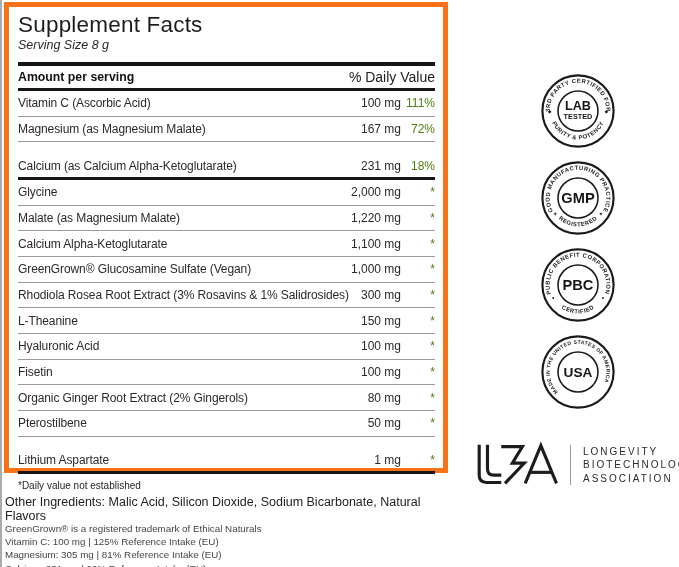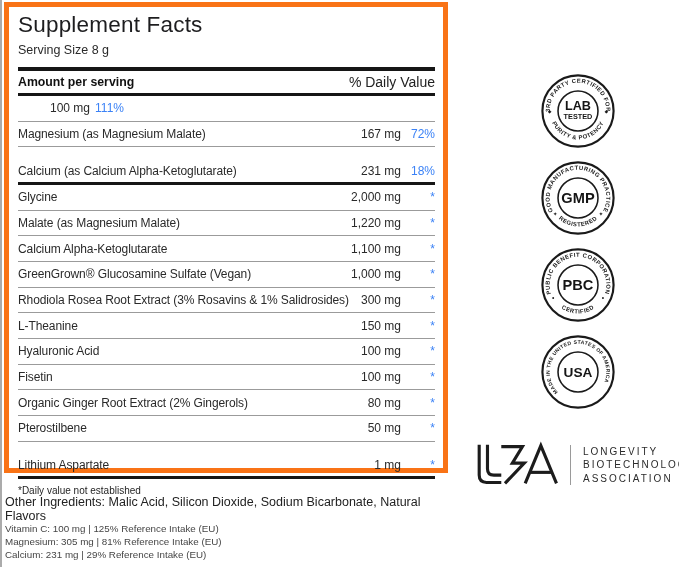--- a/index.html
+++ b/index.html
@@ -5,31 +5,31 @@
   * { margin:0; padding:0; box-sizing:border-box; }
   html,body { background:#ffffff; }
   body { font-family:"Liberation Sans", sans-serif; color:#1a1a1a; }
   .canvas { position:relative; width:679px; height:567px; background:#ffffff; overflow:hidden; }
   .edge-line { position:absolute; left:0; top:0; width:2px; height:567px; background:#8f8f8f; opacity:.75; }
 
   
   .facts-box { position:absolute; left:4px; top:2px; width:444px; height:471px;
                border:5px solid #f97316; background:#fff; padding:6px 8px 0 9px; }
   .facts-title { font-size:22.5px; line-height:24px; font-weight:400; letter-spacing:.2px; color:#1d1d1f; }
-  .serving { font-size:12.5px; line-height:16px; margin-top:5px; color:#2a2a2a; }
+  .serving { font-size:12.5px; line-height:16px; color:#2a2a2a;font-style:italic; }
   .bar-thick-lg { height:4px; background:#161616; margin-top:9px; }
   .bar-thick { height:3px; background:#161616; }
   .facts-header { height:22px; display:flex; align-items:center; justify-content:space-between; }
   .facts-header .hl { font-size:12.3px; font-weight:700; color:#111; }
   .facts-header .hr { font-size:14px; font-weight:400; color:#222; }
   .frow { height:25.68px; display:flex; align-items:center; border-bottom:1px solid #9b9b9b; }
   .frow.thick { border-bottom:3px solid #161616;margin-top:12px; }
   .frow .nm { flex:1 1 0; min-width:0; white-space:nowrap; font-size:12px; letter-spacing:-.1px; color:#2a2a2a; }
   .frow .amt { flex:none; width:72px; text-align:right; font-size:12px; color:#2a2a2a; }
-  .frow .dv  { flex:none; width:34px; text-align:right; font-size:12px; color:#3b82f6; }
+  .frow .dv  { flex:none; width:34px; text-align:right; font-size:12px; color:#4d7c0f; }
   .facts-footnote { height:22px; display:flex; align-items:center; font-size:10px; color:#1f1f1f; }
 
   .other-ing { position:absolute; left:5px; top:495px; width:450px; font-size:12.5px; color:#222; }
   .fine-print { position:absolute; left:5px; top:522px; font-size:9.8px; line-height:13.2px; color:#454545; }
 
   
   .badge { position:absolute; width:78px; height:78px; }
   .badge svg { width:100%; height:100%; }
   .badge circle { fill:none; stroke:#1a1a1a; }
   .arc-text { font-family:"Liberation Sans", sans-serif; font-size:6px; font-weight:600; letter-spacing:.5px; fill:#1a1a1a; }
@@ -54,20 +54,21 @@
     <div class="facts-title">Supplement Facts</div>
     <div class="serving">Serving Size 8 g</div>
     <div class="bar-thick-lg"></div>
     <div class="facts-header">
       <span class="hl">Amount per serving</span>
       <span class="hr">% Daily Value</span>
     </div>
     <div class="bar-thick"></div>
 
     <div class="frow">
+      <span class="nm">Vitamin C (Ascorbic Acid)</span>
       <span class="amt">100 mg</span>
       <span class="dv">111%</span>
     </div>
     <div class="frow">
       <span class="nm">Magnesium (as Magnesium Malate)</span>
       <span class="amt">167 mg</span>
       <span class="dv">72%</span>
     </div>
     <div class="frow thick">
       <span class="nm">Calcium (as Calcium Alpha-Ketoglutarate)</span>
@@ -129,20 +130,21 @@
       <span class="amt">1 mg</span>
       <span class="dv">*</span>
     </div>
 
     <div class="facts-footnote">*Daily value not established</div>
   </div>
 
   <div class="other-ing">Other Ingredients: Malic Acid, Silicon Dioxide, Sodium Bicarbonate, Natural Flavors</div>
 
   <div class="fine-print">
+    <div>GreenGrown® is a registered trademark of Ethical Naturals</div>
     <div>Vitamin C: 100 mg | 125% Reference Intake (EU)</div>
     <div>Magnesium: 305 mg | 81% Reference Intake (EU)</div>
     <div>Calcium: 231 mg | 29% Reference Intake (EU)</div>
   </div>
 
   <div class="badge" style="left:539px; top:72px;">
     <svg viewBox="0 0 80 80">
       <defs>
         <path id="t0" d="M 15 54.7 A 29 29 0 1 1 65 54.7"></path>
         <path id="b0" d="M 14 53 A 29 29 0 0 0 66 53"></path>

